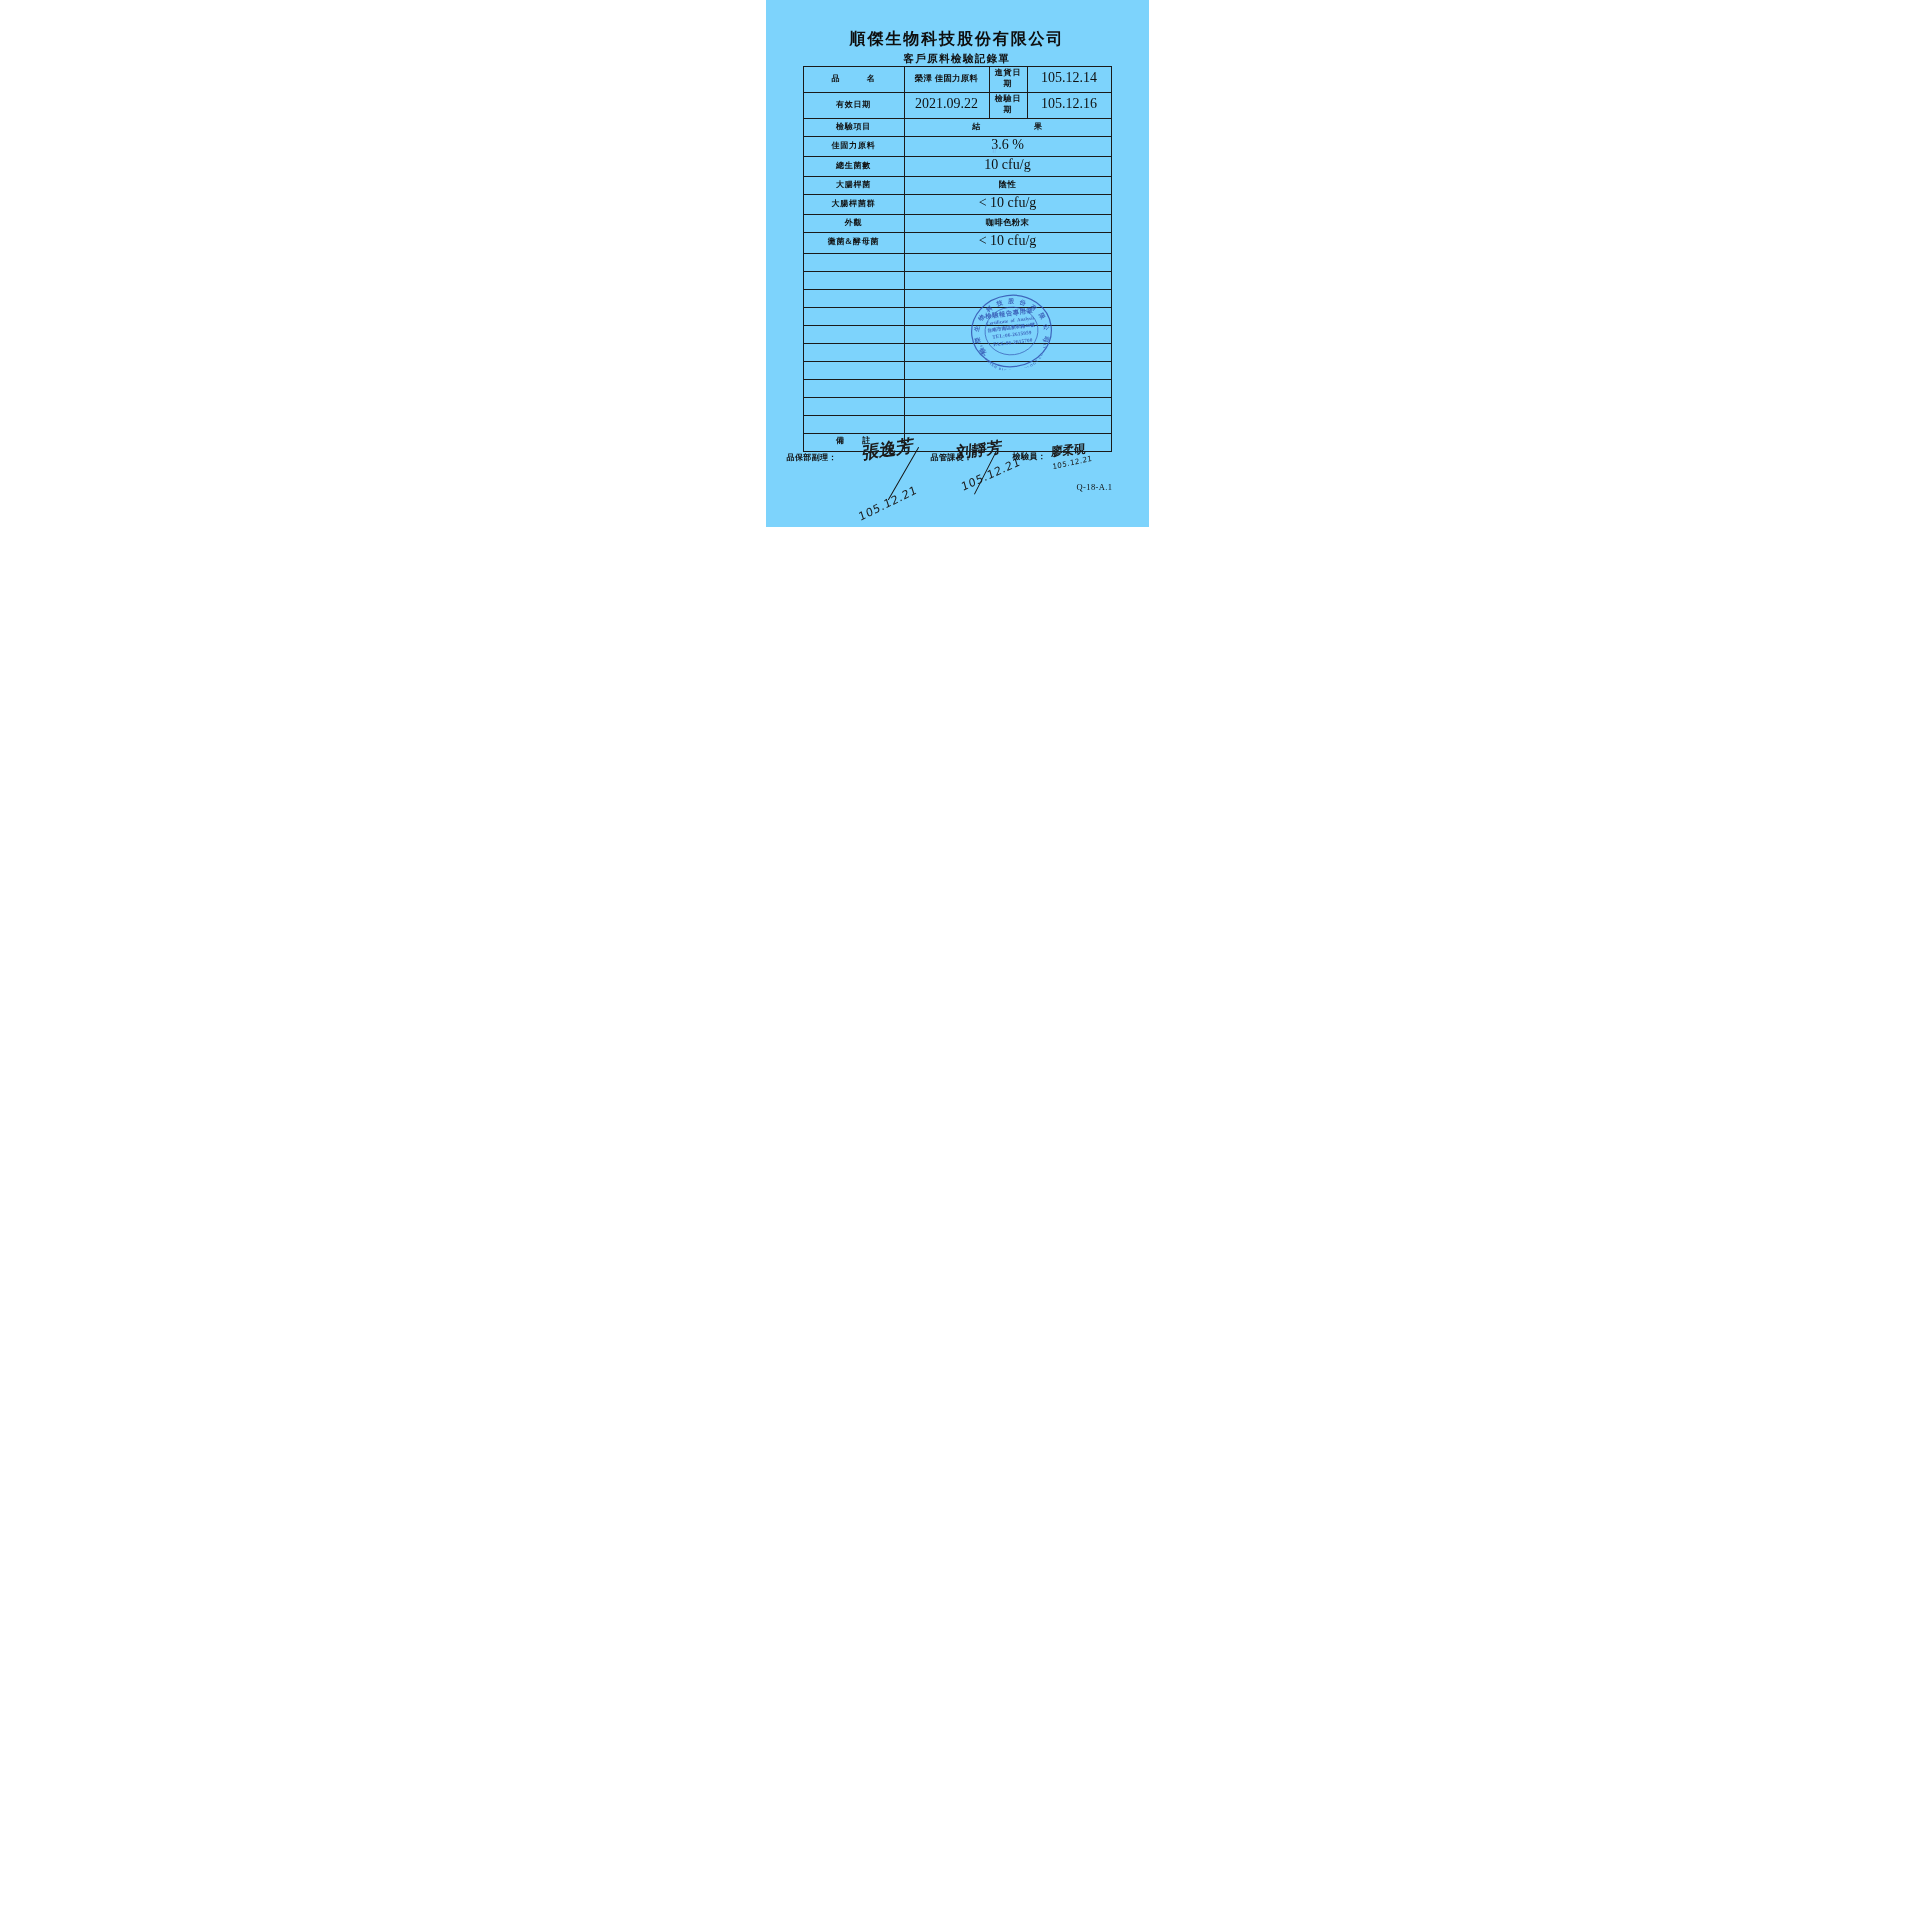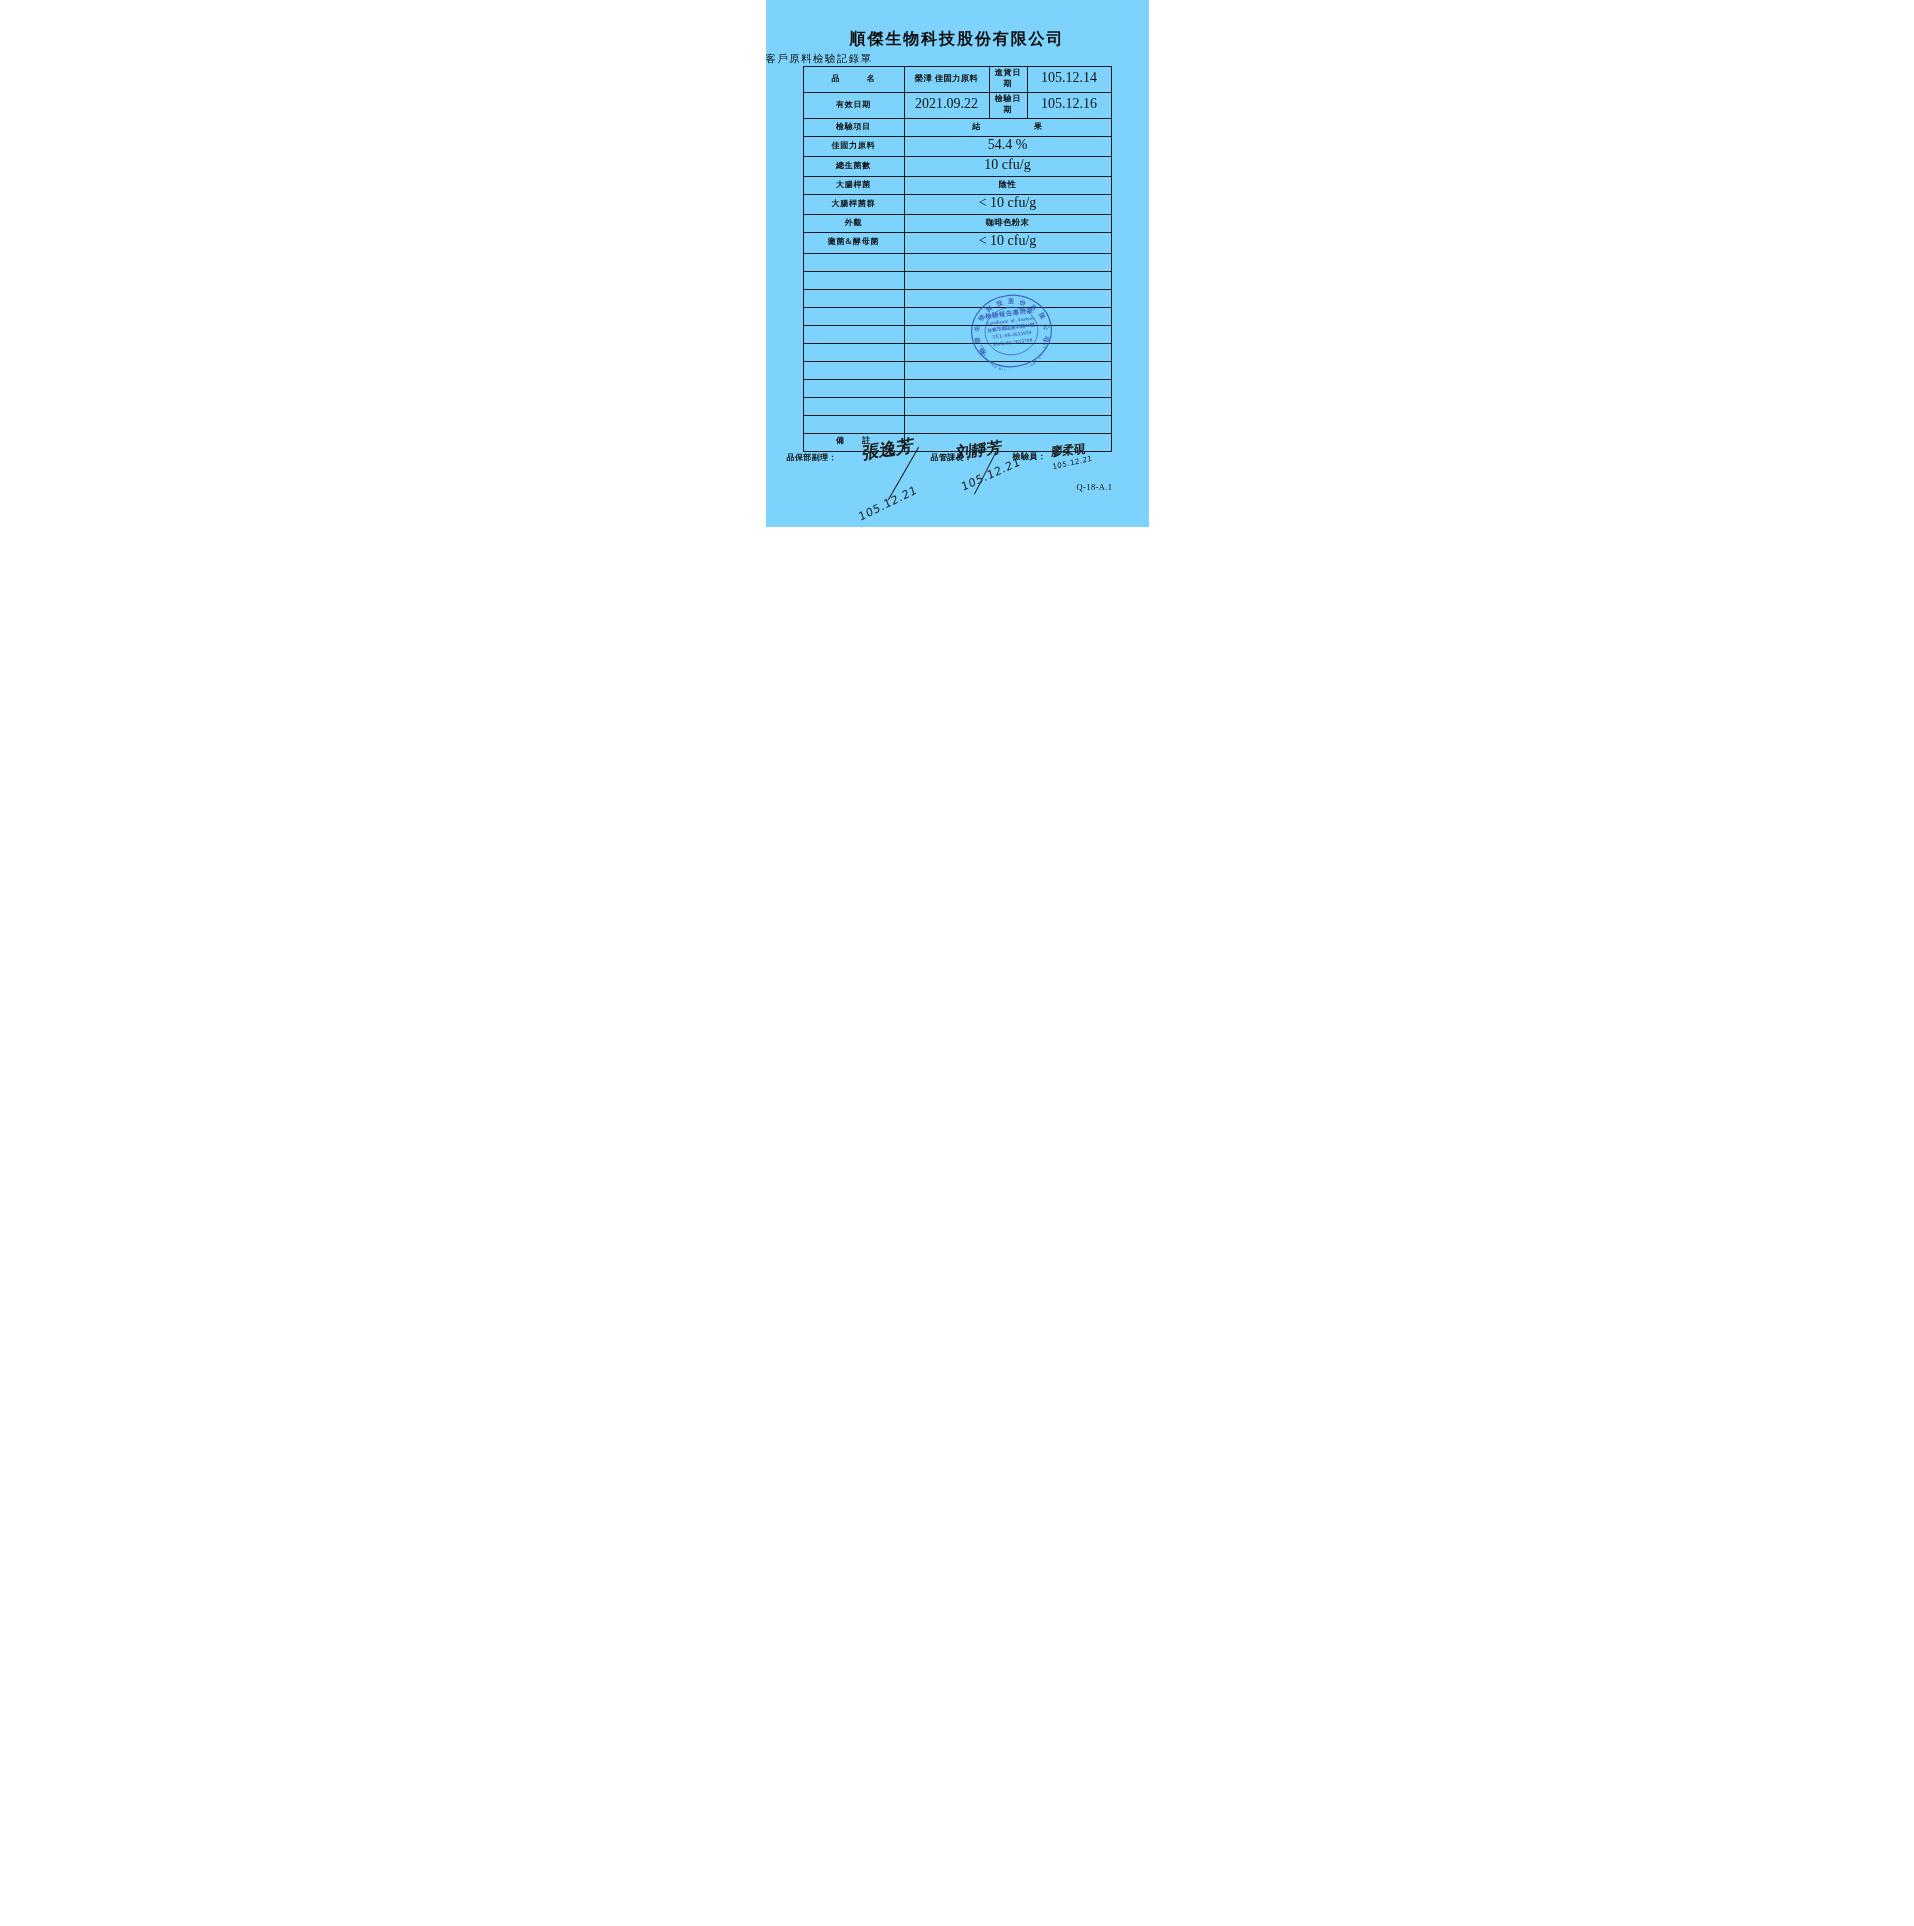--- a/index.html
+++ b/index.html
@@ -20,22 +20,23 @@
     top: 29px; left: 0; width: 100%;
     text-align: center;
     font-size: 16px;
     font-weight: 700;
     letter-spacing: 1.9px;
     color: #0e0e0e;
   }
   .form-title {
     position: absolute;
     top: 52px; left: 0; width: 100%;
+    text-align: center;
     font-size: 10.4px;
-    font-weight: 400;
+    font-weight: 700;
     letter-spacing: 1.5px;
     color: #101010;
   }
 
   table.rec {
     position: absolute;
     left: 37px; top: 66px;
     width: 309px;
     border-collapse: collapse;
     table-layout: fixed;
@@ -159,21 +160,21 @@
         <td class="c-val">2021.09.22</td>
         <td class="c-label">檢驗日期</td>
         <td class="c-val">105.12.16</td>
       </tr>
       <tr>
         <td class="c-label">檢驗項目</td>
         <td class="c-label" colspan="3">結　　　　　　果</td>
       </tr>
       <tr>
         <td class="c-label">佳固力原料</td>
-        <td class="c-val" colspan="3">54.4 %</td>
+        <td class="c-val" colspan="3">3.6 %</td>
       </tr>
       <tr>
         <td class="c-label">總生菌數</td>
         <td class="c-val" colspan="3">10 cfu/g</td>
       </tr>
       <tr>
         <td class="c-label">大腸桿菌</td>
         <td class="c-cjkval" colspan="3">陰性</td>
       </tr>
       <tr>

